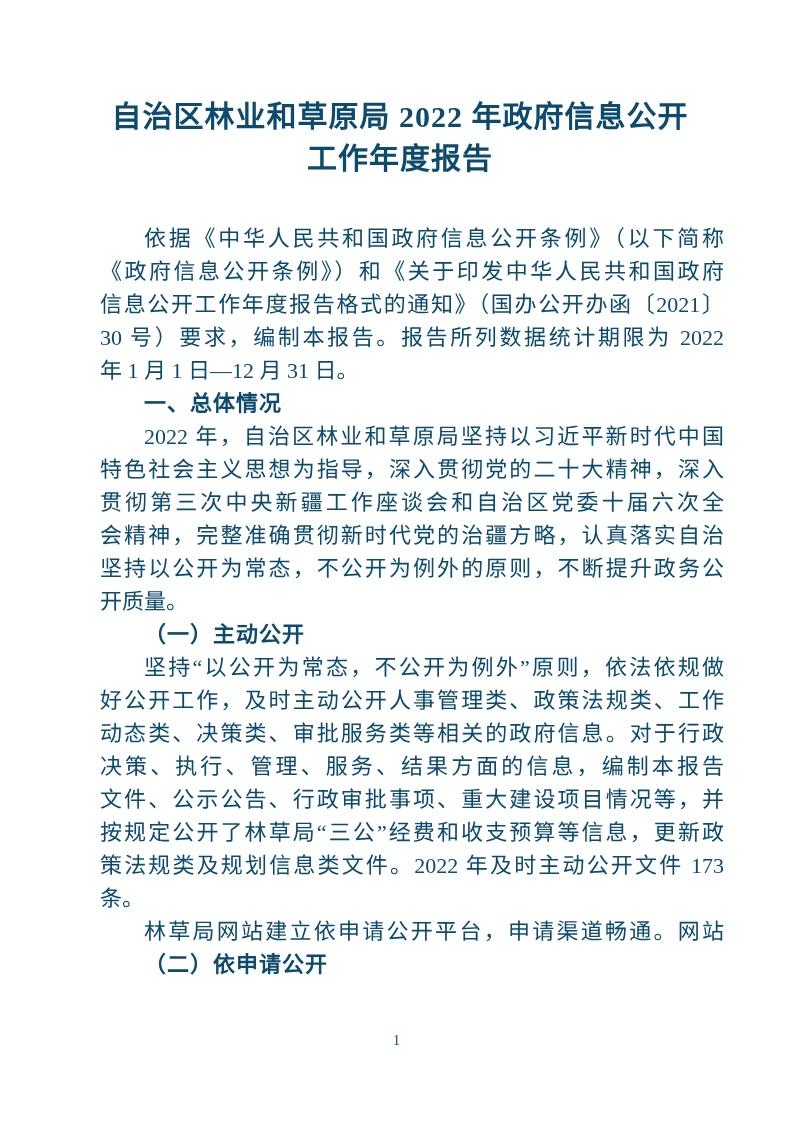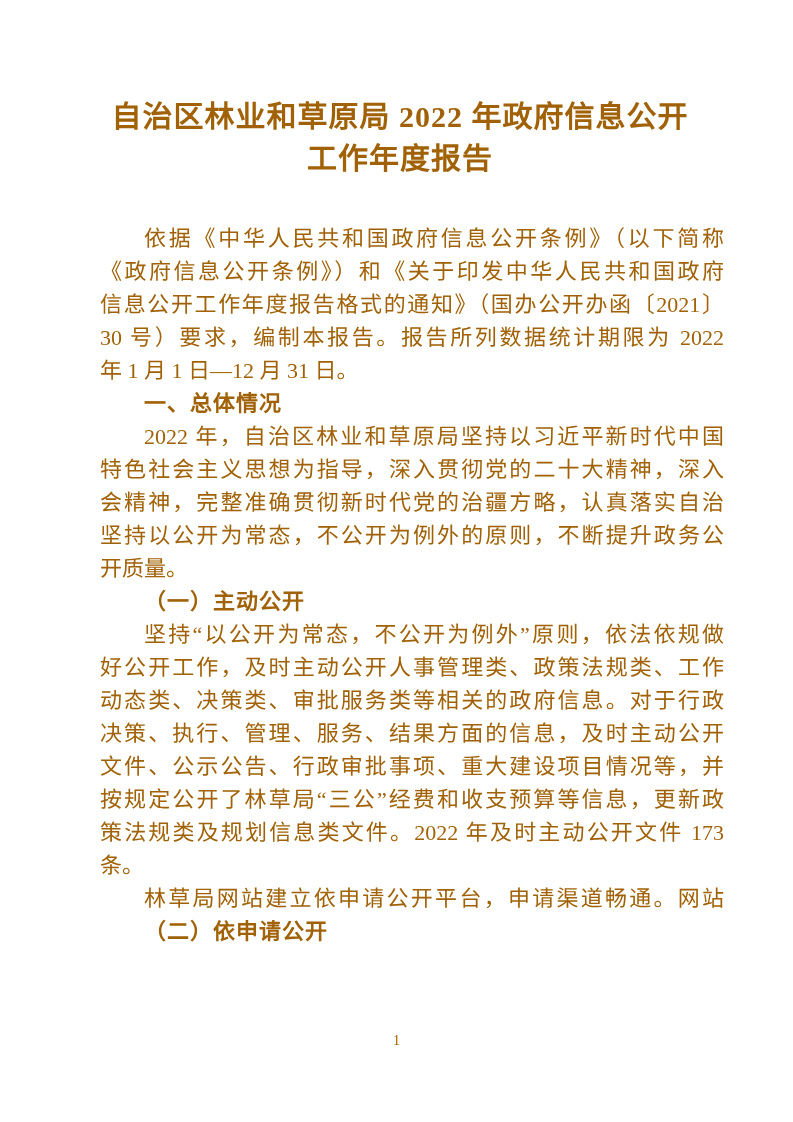--- a/index.html
+++ b/index.html
@@ -5,21 +5,21 @@
   html, body {
     margin: 0;
     padding: 0;
     background: #ffffff;
   }
   .page {
     position: relative;
     width: 793px;
     height: 1122px;
     background: #ffffff;
-    color: #a16207;
+    color: #0c4a6e;
     font-family: "Liberation Serif", "DejaVu Serif", serif;
     overflow: hidden;
     border-radius: 8px;
     box-sizing: border-box;
   }
   .doc-title {
     margin: 96px 93px 0 100px;
     text-align: center;
     font-size: 30px;
     line-height: 42px;
@@ -85,32 +85,33 @@
         <div class="line justify">信息公开工作年度报告格式的通知》（国办公开办函〔2021〕</div>
         <div class="line justify">30 号）要求，编制本报告。报告所列数据统计期限为 2022</div>
         <div class="line">年 1 月 1 日—12 月 31 日。</div>
       </div>
       <div class="block heading1">
         <div class="line indent">一、总体情况</div>
       </div>
       <div class="block paragraph">
         <div class="line indent justify">2022 年，自治区林业和草原局坚持以习近平新时代中国</div>
         <div class="line justify">特色社会主义思想为指导，深入贯彻党的二十大精神，深入</div>
+        <div class="line justify">贯彻第三次中央新疆工作座谈会和自治区党委十届六次全</div>
         <div class="line justify">会精神，完整准确贯彻新时代党的治疆方略，认真落实自治</div>
         <div class="line justify">坚持以公开为常态，不公开为例外的原则，不断提升政务公</div>
         <div class="line">开质量。</div>
       </div>
       <div class="block heading2">
         <div class="line indent">（一）主动公开</div>
       </div>
       <div class="block paragraph">
         <div class="line indent justify">坚持“以公开为常态，不公开为例外”原则，依法依规做</div>
         <div class="line justify">好公开工作，及时主动公开人事管理类、政策法规类、工作</div>
         <div class="line justify">动态类、决策类、审批服务类等相关的政府信息。对于行政</div>
-        <div class="line justify">决策、执行、管理、服务、结果方面的信息，及时主动公开</div>
+        <div class="line justify">决策、执行、管理、服务、结果方面的信息，编制本报告</div>
         <div class="line justify">文件、公示公告、行政审批事项、重大建设项目情况等，并</div>
         <div class="line justify">按规定公开了林草局“三公”经费和收支预算等信息，更新政</div>
         <div class="line justify">策法规类及规划信息类文件。2022 年及时主动公开文件 173</div>
         <div class="line">条。</div>
       </div>
       <div class="block paragraph">
         <div class="line indent justify">林草局网站建立依申请公开平台，申请渠道畅通。网站</div>
       </div>
       <div class="block heading2">
         <div class="line indent">（二）依申请公开</div>

